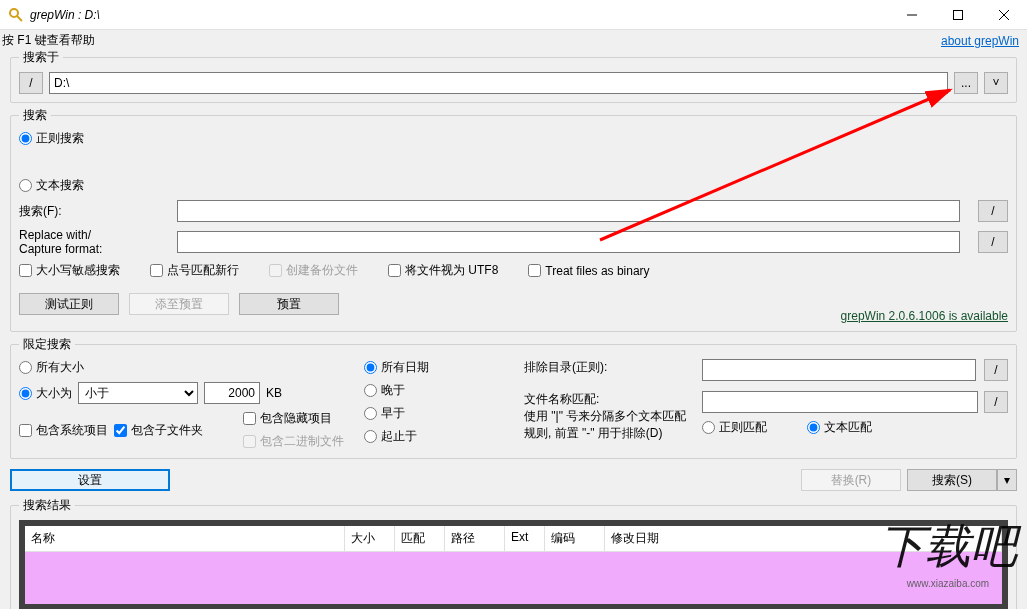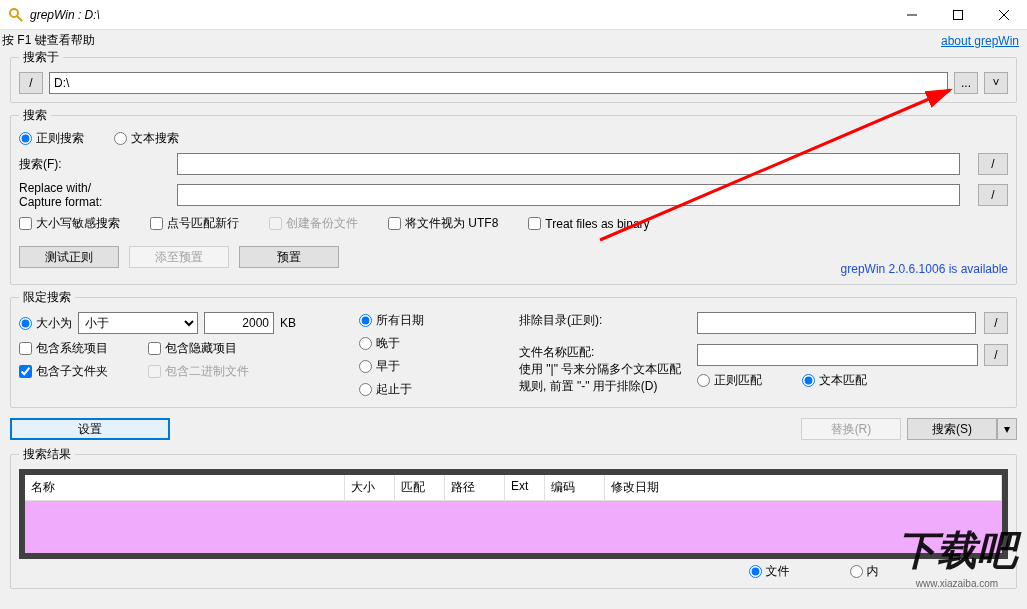--- a/index.html
+++ b/index.html
@@ -22,29 +22,29 @@
 .search-path-row { display: flex; align-items: center; gap: 6px; }
 
 .btn { height: 22px; padding: 0 10px; background: #e1e1e1; border: 1px solid #adadad; cursor: pointer; min-width: 60px; display: inline-flex; align-items: center; justify-content: center; }
 .btn.small { min-width: 24px; padding: 0 6px; }
 .btn.disabled { background: #f4f4f4; color: #a0a0a0; border-color: #d0d0d0; pointer-events: none; }
 .btn.focused { border: 2px solid #0078d7; background: #e5f1fb; }
 
 input[type=text] { height: 22px; padding: 0 4px; border: 1px solid #7a7a7a; background: #fff; }
 select { height: 22px; border: 1px solid #7a7a7a; background: #fff; padding: 0 2px; }
 
-.radio-group { display: flex; gap: 30px; margin-bottom: 6px; }
+.radio-group { display: flex; gap: 30px; margin-bottom: 6px; flex-direction: column; }
 .radio-item, .check-item { display: flex; align-items: center; gap: 4px; cursor: pointer; }
 .radio-item input, .check-item input { cursor: pointer; }
 
 .search-grid { display: grid; grid-template-columns: 140px 1fr 30px; gap: 6px 18px; align-items: center; margin-bottom: 6px; }
 
 .options-row { display: flex; gap: 30px; margin-bottom: 6px; flex-wrap: wrap; }
 .buttons-row { display: flex; gap: 10px; align-items: center; }
-.update-link { color: #1d4ed8; cursor: pointer; margin-left: auto; margin-top: 24px; }
+.update-link { color: #14532d; text-decoration: underline; cursor: pointer; margin-left: auto; margin-top: 24px; }
 
 .limit-columns { display: flex; gap: 20px; }
 .limit-col { display: flex; flex-direction: column; gap: 6px; }
 .limit-col.size { min-width: 320px; }
 .limit-col.date { min-width: 140px; }
 .limit-col.filter { flex: 1; }
 
 .size-row { display: flex; align-items: center; gap: 6px; }
 .filter-row { display: flex; align-items: flex-start; gap: 8px; margin-bottom: 4px; }
 .filter-label { width: 170px; }
@@ -52,21 +52,21 @@
 .action-bar { display: flex; padding: 6px 0; gap: 6px; align-items: center; }
 .action-bar .spacer { flex: 1; }
 
 .results-table { border: 6px solid #404040; background: #f0abfc; min-height: 90px; }
 .results-header { display: flex; background: #fff; border-bottom: 1px solid #e0e0e0; }
 .results-header div { padding: 4px 6px; border-right: 1px solid #e0e0e0; }
 
 .bottom-radios { display: flex; gap: 60px; justify-content: center; padding: 4px 0 0 0; margin-left: 600px; }
 
 .watermark { position: absolute; right: 10px; bottom: 20px; pointer-events: none; opacity: 0.9; }
-.watermark-text { font-size: 40px; font-weight: bold; color: #000; font-style: italic; }
+.watermark-text { font-size: 46px; font-weight: normal; color: #000; font-style: italic; }
 .watermark-url { font-size: 10px; color: #555; text-align: center; }
 
 .arrow-overlay { position: absolute; pointer-events: none; z-index: 50; }
 </style>
 </head>
 <body>
 
 <div class="titlebar">
   <span class="titlebar-icon">
     <svg viewBox="0 0 16 16">
@@ -162,31 +162,35 @@
     <button class="btn disabled" style="min-width:100px">添至预置</button>
     <button class="btn" style="min-width:100px">预置</button>
     <a class="update-link">grepWin 2.0.6.1006 is available</a>
   </div>
 </fieldset>
 
 <fieldset>
   <legend>限定搜索</legend>
   <div class="limit-columns">
     <div class="limit-col size">
+      <label class="radio-item">
+            <input type="radio" name="sizer" style="">
+            <span>所有大小</span>
+          </label>
       <div class="size-row">
         <label class="radio-item">
               <input type="radio" name="sizer" checked="" style="">
               <span>大小为</span>
             </label>
         <select style="width:120px"><option>小于</option></select>
-        <input type="text" style="width: 70px; text-align: right;" value="2000">
+        <input type="text" style="width: 56px; text-align: right;" value="2000">
         <span>KB</span>
       </div>
       <div style="display:flex;gap:40px">
-        <div style="display:flex;flex-direction:column;gap:6px">
+        <div style="display:flex;flex-direction:row;gap:6px">
           <label class="check-item">
                 <input type="checkbox" style="">
                 <span>包含系统项目</span>
               </label>
           <label class="check-item">
                 <input type="checkbox" checked="" style="">
                 <span>包含子文件夹</span>
               </label>
         </div>
         <div style="display:flex;flex-direction:column;gap:6px">

